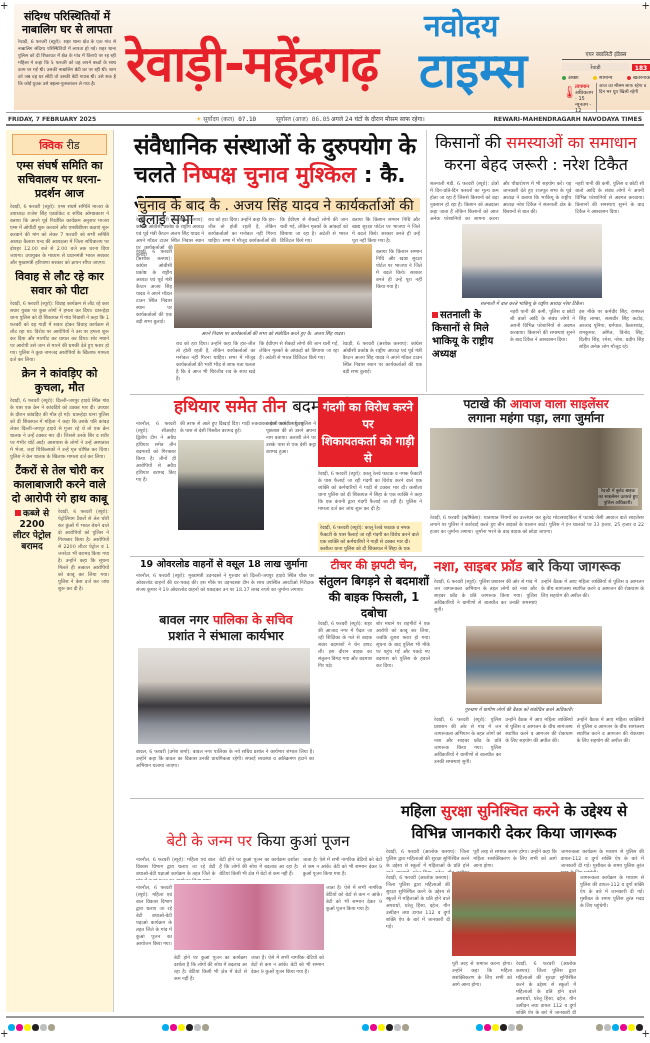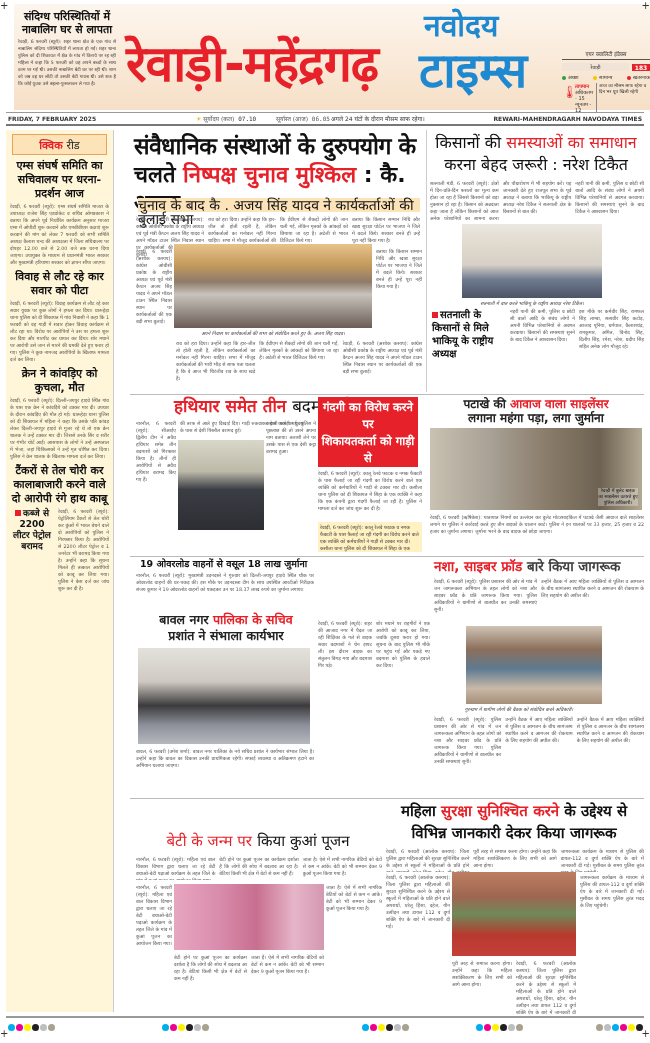--- a/index.html
+++ b/index.html
@@ -239,20 +239,24 @@
     <span style="color:#e62129">पालिका के सचिव</span><br>
     <span>प्रशांत ने संभाला कार्यभार</span>
   </div>
   <div class="photo" style="left:132px;top:644px;width:172px;height:96px;">
     <div class="shade" style="background:linear-gradient(#e4e1dc 0%, #cfc9c2 35%, #3c3a3d 60%, #8b8f99 80%, #b5b8bd 100%);"></div>
   </div>
   <div class="cols" style="left:130px;top:744px;width:178px;height:46px;overflow:hidden">
     <div class="c">बावल, 6 फरवरी (उमेश शर्मा): बावल नगर पालिका के नये सचिव प्रशांत ने कार्यभार संभाल लिया है। उन्होंने कहा कि बावल का विकास उनकी प्राथमिकता रहेगी। सफाई व्यवस्था व अतिक्रमण हटाने का अभियान चलाया जाएगा।</div>
   </div>
 
+  <div class="sec-h" style="left:312px;top:553px;width:112px;font-size:11.5px;line-height:16px;text-align:center;color:#111">
+    <span style="color:#e62129">टीचर की झपटी चेन,</span>
+    <span>संतुलन बिगड़ने से बदमाशों की बाइक फिसली, 1 दबोचा</span>
+  </div>
   <div class="cols" style="left:312px;top:616px;width:112px;height:176px;overflow:hidden">
     <div class="c">रेवाड़ी, 6 फरवरी (ब्यूरो): शहर की आजाद नगर में पैदल जा रही शिक्षिका के गले से बाइक सवार बदमाशों ने चेन झपट ली। इस दौरान बाइक का संतुलन बिगड़ गया और बदमाश गिर पड़े।</div>
     <div class="c">शोर मचाने पर राहगीरों ने एक आरोपी को काबू कर लिया, जबकि दूसरा फरार हो गया। सूचना के बाद पुलिस भी मौके पर पहुंच गई और पकड़े गए बदमाश को पुलिस के हवाले कर दिया।</div>
   </div>
 
   <div class="sec-h" style="left:428px;top:553px;width:210px;font-size:13.5px;line-height:18px;">
     <span style="color:#e62129">नशा, साइबर फ्रॉड</span>
     <span style="color:#404040;font-weight:bold">बारे किया जागरूक</span>
   </div>
   <div class="cols" style="left:428px;top:574px;width:210px;height:44px;overflow:hidden">

